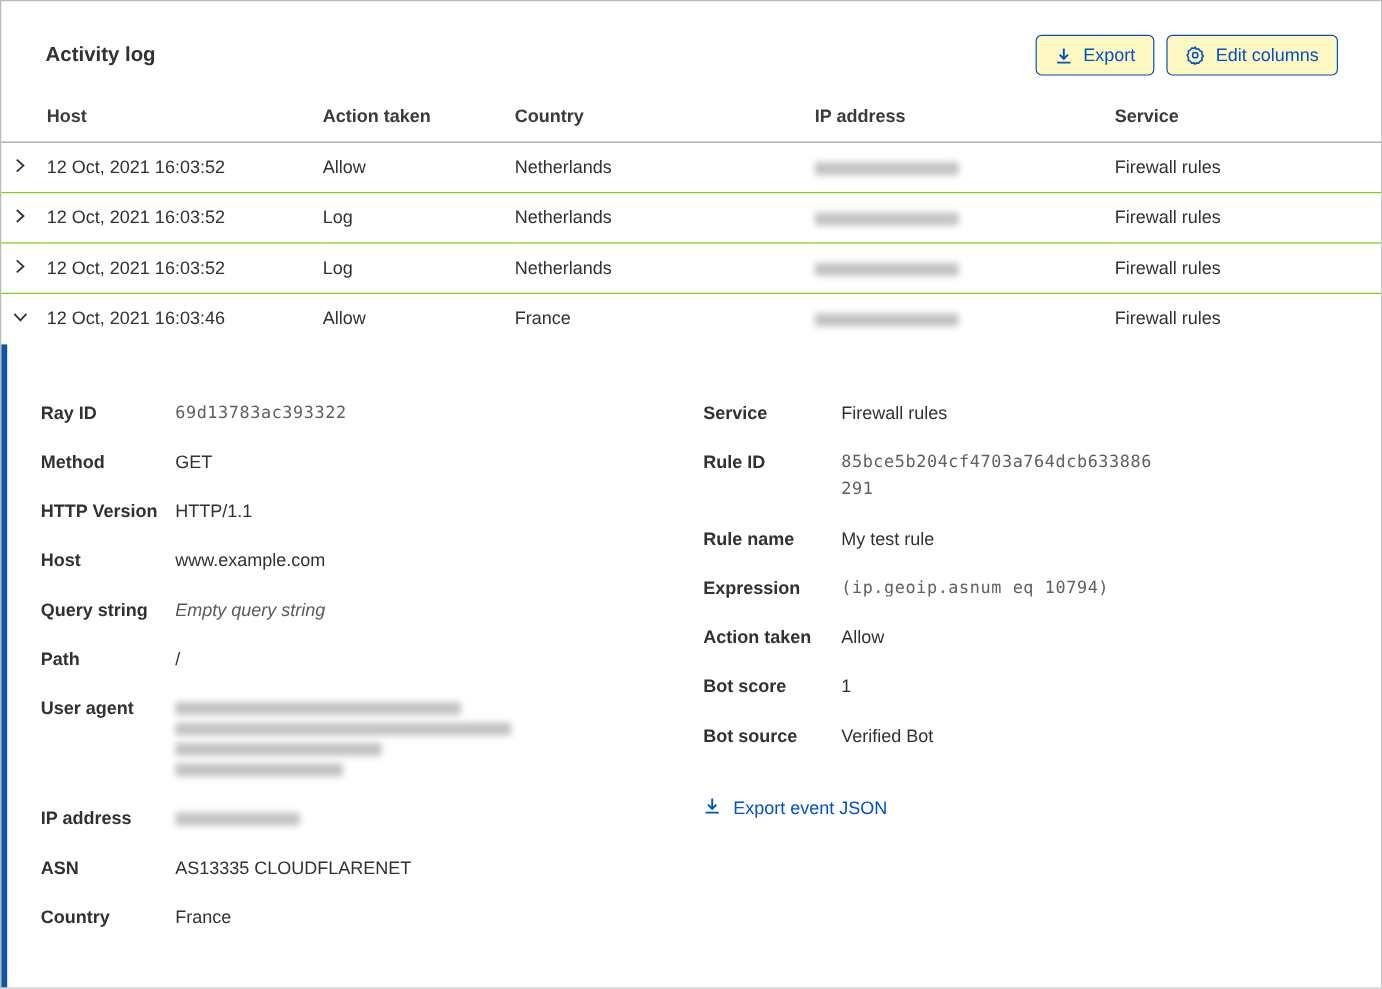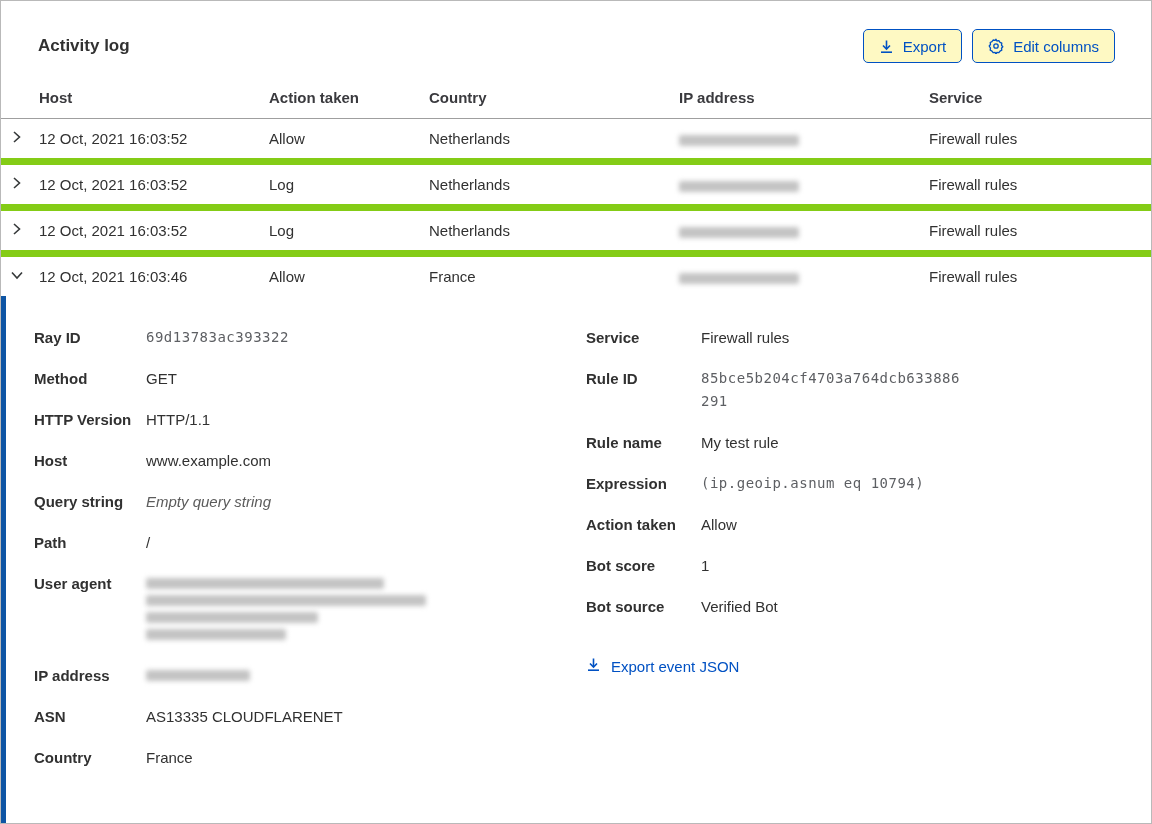--- a/index.html
+++ b/index.html
@@ -65,21 +65,21 @@
     font-weight: 700;
     color: #3a3a3e;
     padding: 4px 0 12px 0;
     border-bottom: 1px solid #9f9f9f;
   }
   td {
     font-size: 15px;
     color: #313131;
     padding: 10px 0;
     height: 42px;
-    border-bottom: 7px solid #84cc16;
+    border-bottom: 1px solid #84cc16;
     vertical-align: middle;
   }
   tr.expanded td { border-bottom: none; }
   td.chev-cell { padding-left: 8px; cursor: pointer; }
   .chev { display: inline-block; }
 
   .red-bar {
     display: inline-block;
     height: 11px;
     border-radius: 2px;
@@ -91,21 +91,21 @@
   
   .panel {
     flex: 1 1 auto;
     border-left: 5px solid #0e55a4;
     padding: 30px 30px 0 28px;
     display: flex;
     overflow: hidden;
   }
   .col-left { width: 552px; flex: 0 0 auto; }
   .col-right { flex: 1 1 auto; }
-  .field { display: flex; margin-bottom: 18px; }
+  .field { display: flex; margin-bottom: 18px; margin-top: 16px; }
   .field .label {
     flex: 0 0 auto;
     font-size: 15px;
     font-weight: 700;
     color: #313131;
     line-height: 23px;
   }
   .col-left .label { width: 112px; }
   .col-right .label { width: 115px; }
   .field .value {

